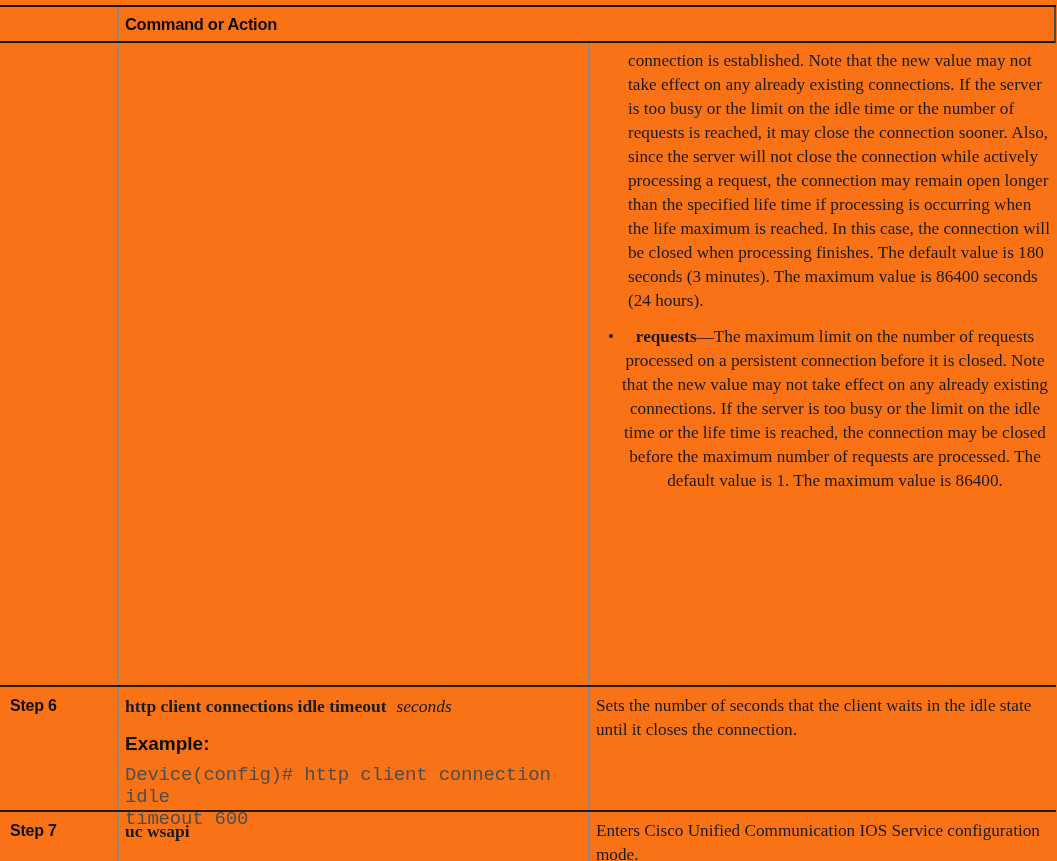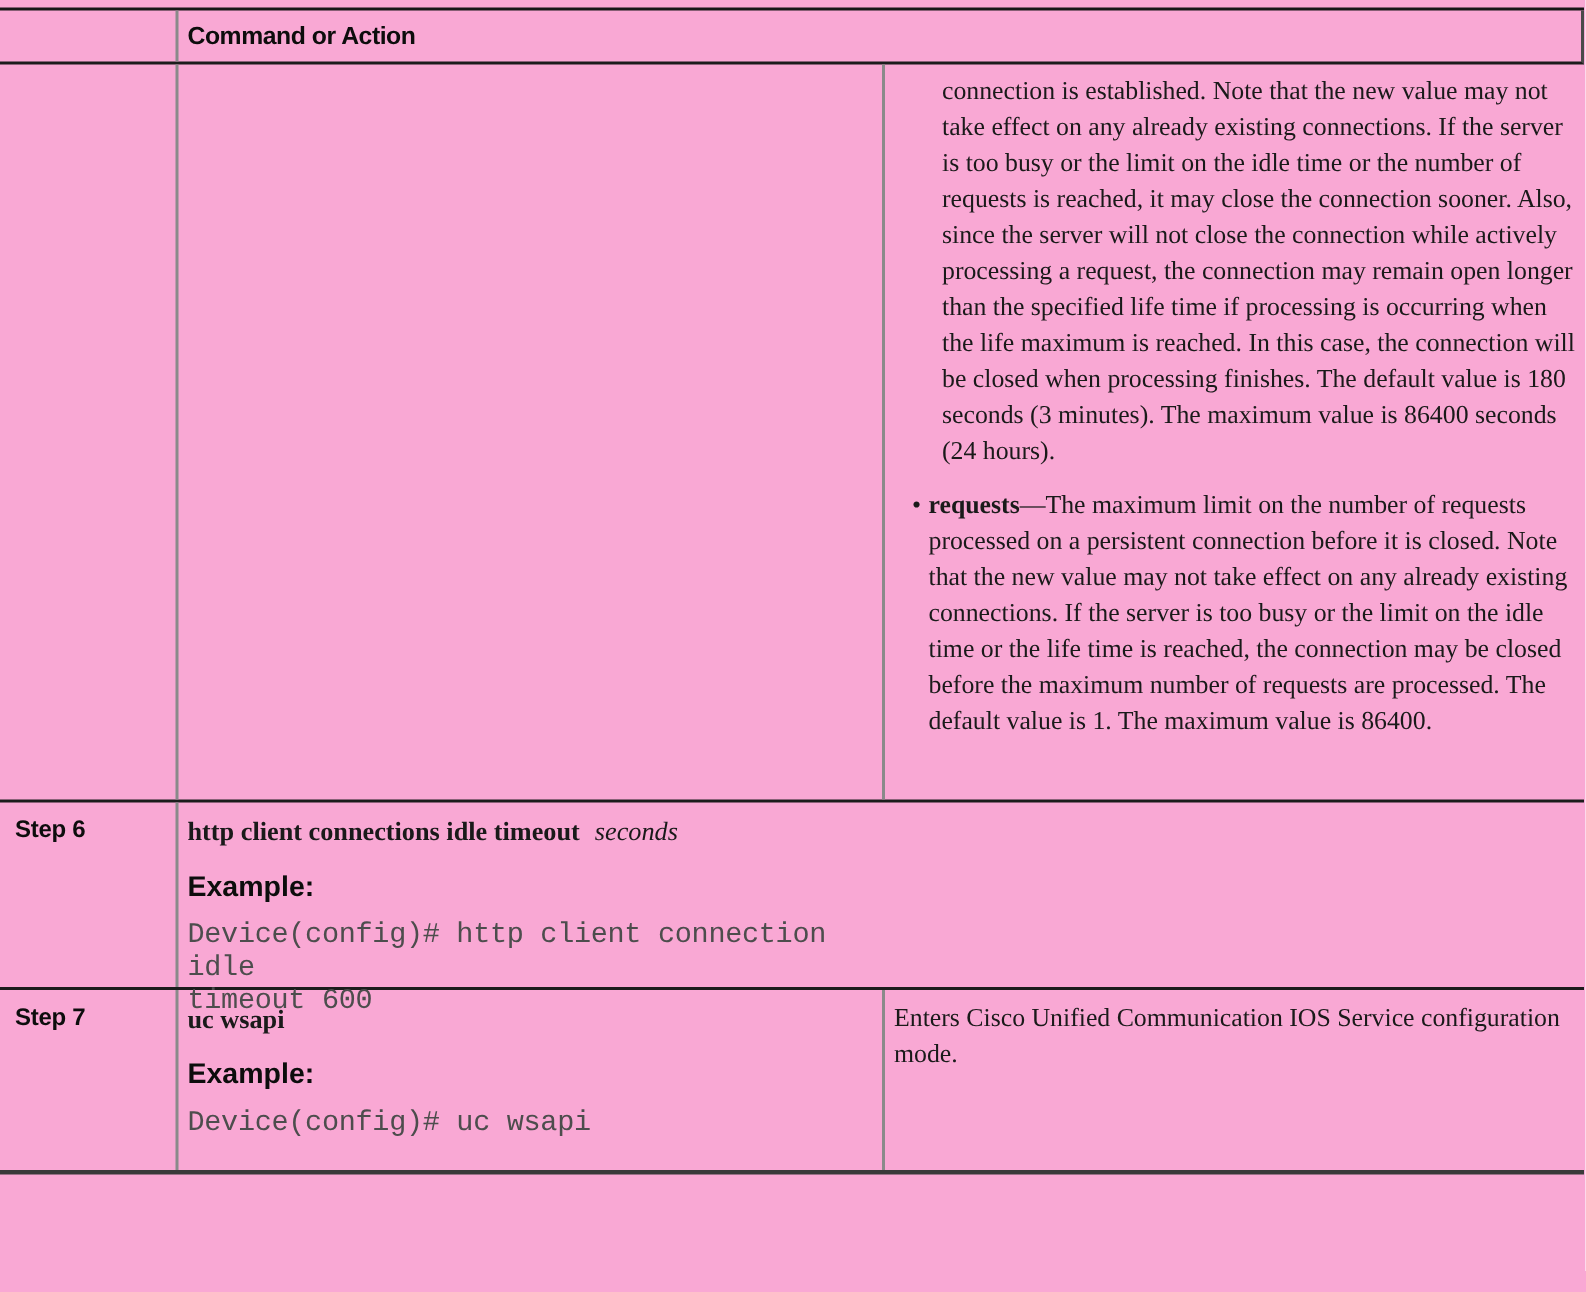--- a/index.html
+++ b/index.html
@@ -1,29 +1,29 @@
 <!DOCTYPE html>
 <html><head>
 <meta charset="utf-8">
 <style>
   * { margin:0; padding:0; box-sizing:border-box; }
   html,body { background:#ffffff; }
   body { width:1057px; height:861px; overflow:hidden;
          font-family:"Liberation Serif", serif; color:#1a1a1a; }
 
-  .page { position:relative; width:1057px; height:861px; background:#f9a8d4; }
+  .page { position:relative; width:1057px; height:861px; background:#f97316; }
 
   .tbl { position:absolute; top:5px; left:0; width:1056px;
          border-top:2px solid #161616; border-bottom:3px solid #3a3a3a; }
 
   .row { display:flex; border-bottom:2px solid #1c1c1c; }
   .row:last-child { border-bottom:none; }
 
   .row-header { height:36px; border-right:2px solid #4a4a4a; }
-  .row-cont   { height:492px; }
+  .row-cont   { height:644px; }
   .row-step6  { height:125px; }
   .row-step7  { height:120px; }
 
   .c1 { width:117px; flex:0 0 117px; }
   .c2 { width:471px; flex:0 0 471px; border-left:2px solid #8a8a8a; }
   .c3 { flex:1 1 auto; border-left:2px solid #8a8a8a; min-width:0; }
 
   
   .hdr-cell { font-family:"Liberation Sans", sans-serif; font-weight:bold;
               font-size:16.5px; letter-spacing:-0.3px; color:#0d0d0d;
@@ -43,21 +43,21 @@
                    font-size:19px; color:#0d0d0d; margin-top:15px; }
   .code { font-family:"Liberation Mono", monospace; font-size:19px;
           line-height:22px; color:#4d4d4d; margin-top:9px;
           white-space:pre-wrap; letter-spacing:-0.2px; }
 
   
   .purpose-cell { padding:6px 5px 0 5px; font-size:17.2px; line-height:24px; }
   .cont-para { margin-left:33px; }
   .bullet-item { display:flex; margin-top:12px; margin-left:13px; }
   .bullet-dot { width:11px; flex:0 0 11px; }
-  .bullet-body { flex:1 1 auto; min-width:0; }
+  .bullet-body { flex:1 1 auto; min-width:0;text-align:center; }
   .bullet-term { font-weight:bold; }
   .purpose-plain { padding:7px 5px 0 6px; font-size:17.2px; line-height:24px; }
 </style>
 </head>
 <body>
 
 <div class="page">
   <div class="tbl">
 
     <div class="row row-header">
@@ -78,20 +78,21 @@
     </div>
 
     <div class="row row-step6">
       <div class="c1 step-label">Step 6</div>
       <div class="c2 cmd-cell">
         <div class="cmd-line"><span class="cmd-bold">http client connections idle timeout</span><span class="cmd-arg">seconds</span></div>
         <div class="example-label">Example:</div>
         <div class="code">Device(config)# http client connection idle
 timeout 600</div>
       </div>
+      <div class="c3 purpose-plain">Sets the number of seconds that the client waits in the idle state until it closes the connection.</div>
     </div>
 
     <div class="row row-step7">
       <div class="c1 step-label">Step 7</div>
       <div class="c2 cmd-cell">
         <div class="cmd-line"><span class="cmd-bold">uc wsapi</span></div>
         <div class="example-label">Example:</div>
         <div class="code">Device(config)# uc wsapi</div>
       </div>
       <div class="c3 purpose-plain">Enters Cisco Unified Communication IOS Service configuration mode.</div>

